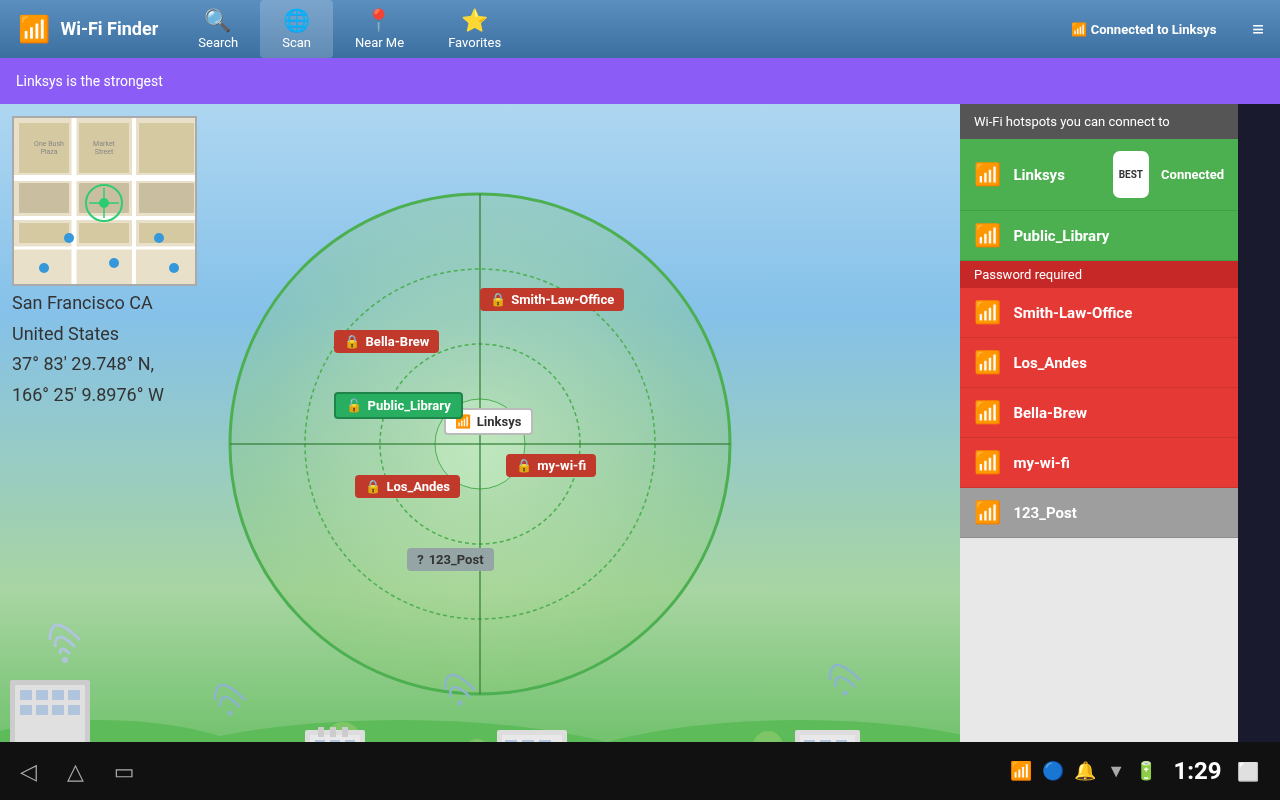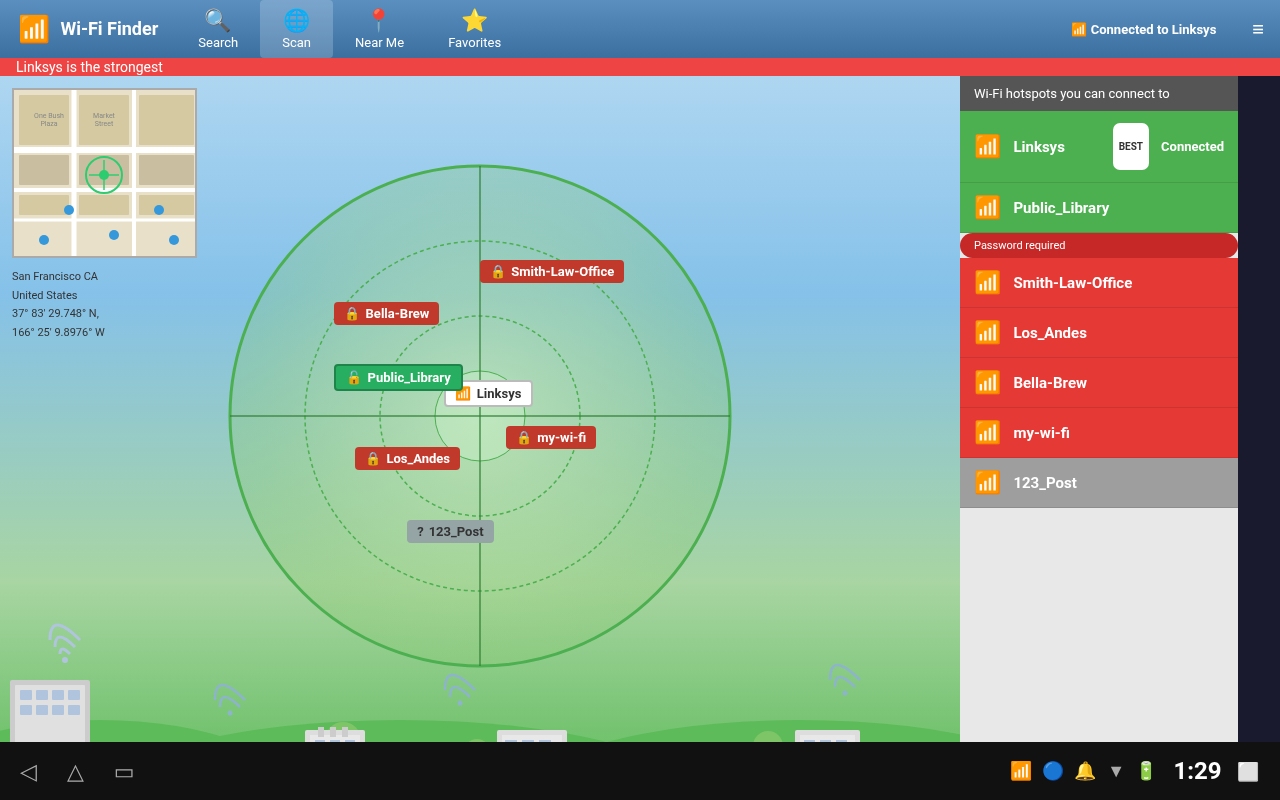--- a/index.html
+++ b/index.html
@@ -70,25 +70,25 @@
     
     #main {
       width: 1280px;
       height: 742px; 
       display: flex;
       flex-direction: column;
     }
 
     
     #statusbar {
-      background: #ef4444;
+      background: #8b5cf6;
       padding: 6px 16px;
       font-size: 14px;
       color: white;
-      height: 18px;
+      height: 46px;
       display: flex;
       align-items: center;
     }
 
     
     #content-row {
       display: flex;
       flex: 1;
       height: calc(742px - 34px - 58px);
     }
@@ -110,24 +110,24 @@
       height: 170px;
       border: 2px solid #aaa;
       background: #e8e0d0;
       z-index: 10;
       overflow: hidden;
     }
 
     
     #location-info {
       position: absolute;
-      top: 192px;
+      top: 184px;
       left: 12px;
       color: #333;
-      font-size: 11px;
+      font-size: 18px;
       line-height: 1.7;
       z-index: 10;
     }
 
     
     #radar {
       position: absolute;
       top: 80px;
       left: 50%;
       transform: translateX(-50%);
@@ -213,22 +213,21 @@
     }
     .hotspot-item .connected-label {
       color: white;
       font-weight: bold;
       font-size: 13px;
     }
     .password-required-bar {
       background: #c62828;
       color: white;
       padding: 6px 14px;
-      font-size: 11px;
-      border-radius: 13px;
+      font-size: 13px;
     }
 
     
     #android-nav {
       width: 1280px;
       height: 58px;
       background: #111;
       display: flex;
       align-items: center;
       justify-content: space-between;

